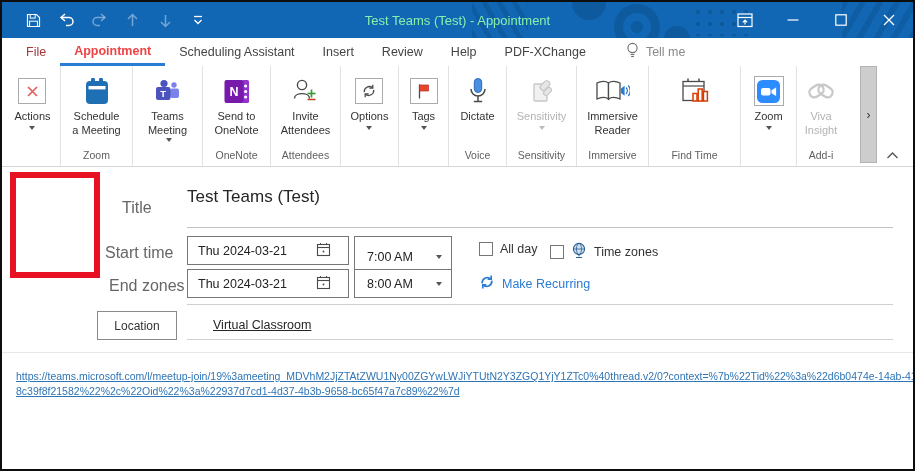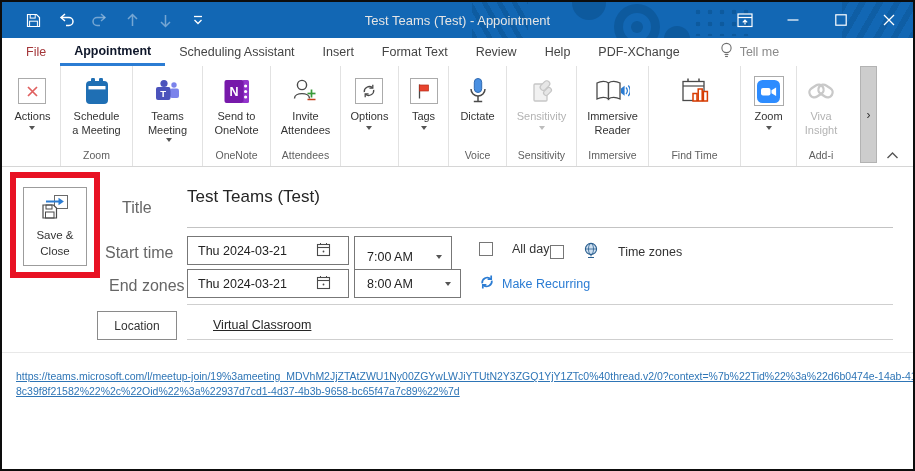--- a/index.html
+++ b/index.html
@@ -11,29 +11,29 @@
   .decor { position:absolute; z-index:0; pointer-events:none; }
   .d-ring { left:612px; top:2px; width:46px; height:46px; border:9px solid #0d5a9e; border-radius:50%; }
   .d-dot  { left:629px; top:19px; width:12px; height:12px; background:#0d5a9e; border-radius:50%; }
   .d-c1   { left:570px; top:-16px; width:34px; height:34px; background:#0d5a9e; border-radius:50%; }
   .d-c2   { left:662px; top:24px; width:26px; height:26px; background:#0d5a9e; border-radius:50%; }
   .d-s1   { left:470px; top:0; width:56px; height:36px; background:repeating-linear-gradient(60deg,#0d5a9e 0 5px, transparent 5px 13px); opacity:.85; }
   .d-s2   { left:840px; top:0; width:75px; height:36px; background:repeating-linear-gradient(120deg,#0d5a9e 0 6px, transparent 6px 15px); opacity:.7; }
   .d-dots { left:690px; top:4px; width:60px; height:30px; background:radial-gradient(#0d5a9e 2.2px, transparent 2.6px); background-size:12px 12px; }
   .qat { display:flex; align-items:center; gap:15px; margin-left:22px; z-index:2; }
   .qbtn { display:flex; align-items:center; justify-content:center; width:18px; height:22px; cursor:default; }
-  .tb-title { position:absolute; left:0; right:0; text-align:center; color:#e5e5e5; font-size:13px; z-index:1; }
+  .tb-title { position:absolute; left:0; right:0; text-align:center; color:#86efac; font-size:13px; z-index:1; }
   .win-controls { margin-left:auto; display:flex; z-index:2; }
   .wbtn { width:48px; height:36px; display:flex; align-items:center; justify-content:center; }
 
   
   .tabrow { height:28px; display:flex; align-items:stretch; padding-left:10px; background:#fff; font-size:12.5px; color:#444; }
   .tab { display:flex; align-items:center; padding:0 14px; cursor:default;text-align:right; }
   .tab-file { color:#a4373a; }
-  .tab.active { color:#0f172a; font-weight:700; border-bottom:3px solid #2b7cd3; }
+  .tab.active { color:#ef4444; font-weight:700; border-bottom:3px solid #2b7cd3; }
   .tellme { display:flex; align-items:center; gap:7px; margin-left:26px; color:#8a8a8a; }
 
   
   .ribbon { height:101px; border-bottom:1px solid #d6d6d6; display:flex; align-items:stretch; padding-left:3px; background:#fff; position:relative; }
   .rgroup { display:flex; flex-direction:column; border-right:1px solid #e2e2e2; flex:none; }
   .rbtns { flex:1; display:flex; justify-content:center; align-items:flex-start; padding-top:5px; }
   .rcaption { height:18px; line-height:15px; text-align:center; font-size:10.5px; color:#5f5f5f; white-space:nowrap; overflow:hidden; }
   .rbtn { display:flex; flex-direction:column; align-items:center; padding:2px 2px; cursor:default; }
   .ric { height:36px; display:flex; align-items:center; justify-content:center; }
   .rlb { font-size:11px; color:#333; text-align:center; line-height:1.3; white-space:pre-line; }
@@ -50,21 +50,21 @@
   .abs { position:absolute; }
   .hl-box { left:8px; top:5px; width:90px; height:106px; border:6px solid #e81123; }
   .scbtn { left:21px; top:20px; width:64px; height:79px; border:1px solid #9c9c9c; background:#fff; display:flex; flex-direction:column; align-items:center; justify-content:center; gap:4px; cursor:default; }
   .sclbl { font-size:11.5px; color:#333; text-align:center; line-height:1.35; white-space:pre-line; }
   .flabel { color:#666; font-size:16px; }
   .title-value { font-size:17px; color:#252525; }
   .hrule { height:1px; background:#c3c3c3; }
   .field { border:1px solid #777; background:#fff; display:flex; align-items:center; font-size:12.5px; color:#222; }
   .dfield { padding:0 17px 0 10px; justify-content:space-between; }
   .tfield { padding:0 9px 0 12px; justify-content:space-between; }
-  .chkrow { display:flex; align-items:center; gap:19px; font-size:12.5px; color:#333; }
+  .chkrow { display:flex; align-items:center; gap:7px; font-size:12.5px; color:#333; }
   .chk { width:14px; height:14px; border:1px solid #767676; background:#fff; flex:none; }
   .recur { display:flex; align-items:center; gap:7px; color:#2b7cd3; font-size:12.5px; cursor:default; }
   .locbtn { left:95px; top:144px; width:80px; height:29px; border:1px solid #8a8a8a; background:#fff; display:flex; align-items:center; justify-content:center; font-size:12px; color:#333; cursor:default; }
   .locval { text-decoration:underline; color:#262626; font-size:12.5px;margin-left:23px; }
   .url { font-size:10.5px; color:#2e75b6; text-decoration:underline; white-space:nowrap; cursor:default; }
 </style>
 </head>
 <body>
 
 <div class="window">
@@ -142,21 +142,20 @@
           </svg>
       </span>
     </div>
   </div>
 
   <div class="tabrow">
     <span class="tab tab-file">File</span>
     <span class="tab active">Appointment</span>
     <span class="tab">Scheduling Assistant</span>
     <span class="tab">Insert</span>
-    <span class="tab">Format Text</span>
     <span class="tab">Review</span>
     <span class="tab">Help</span>
     <span class="tab">PDF-XChange</span>
     <span class="tellme">
       <span>
         <svg width="13" height="17" viewBox="0 0 13 17">
             <circle cx="6.5" cy="6" r="4.6" fill="none" stroke="#6e6e6e" stroke-width="1.1"></circle>
             <line x1="4.6" y1="12.5" x2="8.4" y2="12.5" stroke="#6e6e6e" stroke-width="1.1"></line>
             <line x1="5.1" y1="14.5" x2="7.9" y2="14.5" stroke="#6e6e6e" stroke-width="1.1"></line>
           </svg>
@@ -412,34 +411,20 @@
       <svg width="13" height="9" viewBox="0 0 13 9">
           <path d="M1.5 7 L6.5 2 L11.5 7" fill="none" stroke="#555" stroke-width="1.4"></path>
         </svg>
     </div>
   </div>
 
   <div class="main">
 
     <div class="abs hl-box"></div>
 
-    <div class="abs scbtn">
-      <span>
-        <svg width="30" height="28" viewBox="0 0 30 28">
-            <rect x="14.5" y="2.5" width="13" height="13" fill="#fff" stroke="#6a6a6a"></rect>
-            <path d="M6 8.5 H19" stroke="#2b7cd3" stroke-width="2" fill="none"></path>
-            <path d="M18.5 4.8 l5.4 3.7 -5.4 3.7 z" fill="#2b7cd3"></path>
-            <path d="M3 12 h10.5 l3 3 v10 H3 z" fill="#fff" stroke="#4a4a4a" stroke-width="1.2"></path>
-            <rect x="6" y="12" width="6" height="4" fill="none" stroke="#4a4a4a"></rect>
-            <rect x="5.5" y="19" width="8.5" height="6" fill="none" stroke="#4a4a4a"></rect>
-          </svg>
-      </span>
-      <span class="sclbl">Save &amp;
-Close</span>
-    </div>
 
     <span class="abs flabel" style="left:120px; top:32px">Title</span>
     <span class="abs title-value" style="left:185px; top:20px">Test Teams (Test)</span>
     <div class="abs hrule" style="left:185px; top:60px; width:706px"></div>
 
     <span class="abs flabel" style="left:103px; top:77px">Start time</span>
     <div class="abs field dfield" style="left:185px; top:69px; width:162px; height:29px">
       <span>Thu 2024-03-21</span>
       <span>
         <svg width="15" height="15" viewBox="0 0 15 15">
@@ -479,21 +464,21 @@
       <span>
         <svg width="15" height="15" viewBox="0 0 15 15">
             <rect x="1.5" y="2.5" width="12" height="11" fill="none" stroke="#4a4a4a" stroke-width="1.1"></rect>
             <line x1="1.5" y1="5.5" x2="13.5" y2="5.5" stroke="#4a4a4a" stroke-width="1.1"></line>
             <line x1="4.5" y1="1" x2="4.5" y2="3" stroke="#4a4a4a"></line>
             <line x1="10.5" y1="1" x2="10.5" y2="3" stroke="#4a4a4a"></line>
             <circle cx="7.5" cy="9.5" r="0.9" fill="#4a4a4a"></circle>
           </svg>
       </span>
     </div>
-    <div class="abs field tfield" style="left:352px; top:102px; width:107px; height:29px">
+    <div class="abs field tfield" style="left:352px; top:102px; width:98px; height:29px">
       <span>8:00 AM</span>
       <span class="dda" style="margin-top:0"></span>
     </div>
 
     <span class="abs recur" style="left:477px; top:107px">
       <span>
         <svg width="16" height="16" viewBox="0 0 16 16">
             <path d="M3.2 9.4 a5.2 5.2 0 0 1 8.5 -4.6" fill="none" stroke="#2b7cd3" stroke-width="1.7"></path>
             <path d="M12.2 1.6 v3.6 h-3.6" fill="none" stroke="#2b7cd3" stroke-width="1.7"></path>
             <path d="M12.8 6.6 a5.2 5.2 0 0 1 -8.5 4.6" fill="none" stroke="#2b7cd3" stroke-width="1.7"></path>

